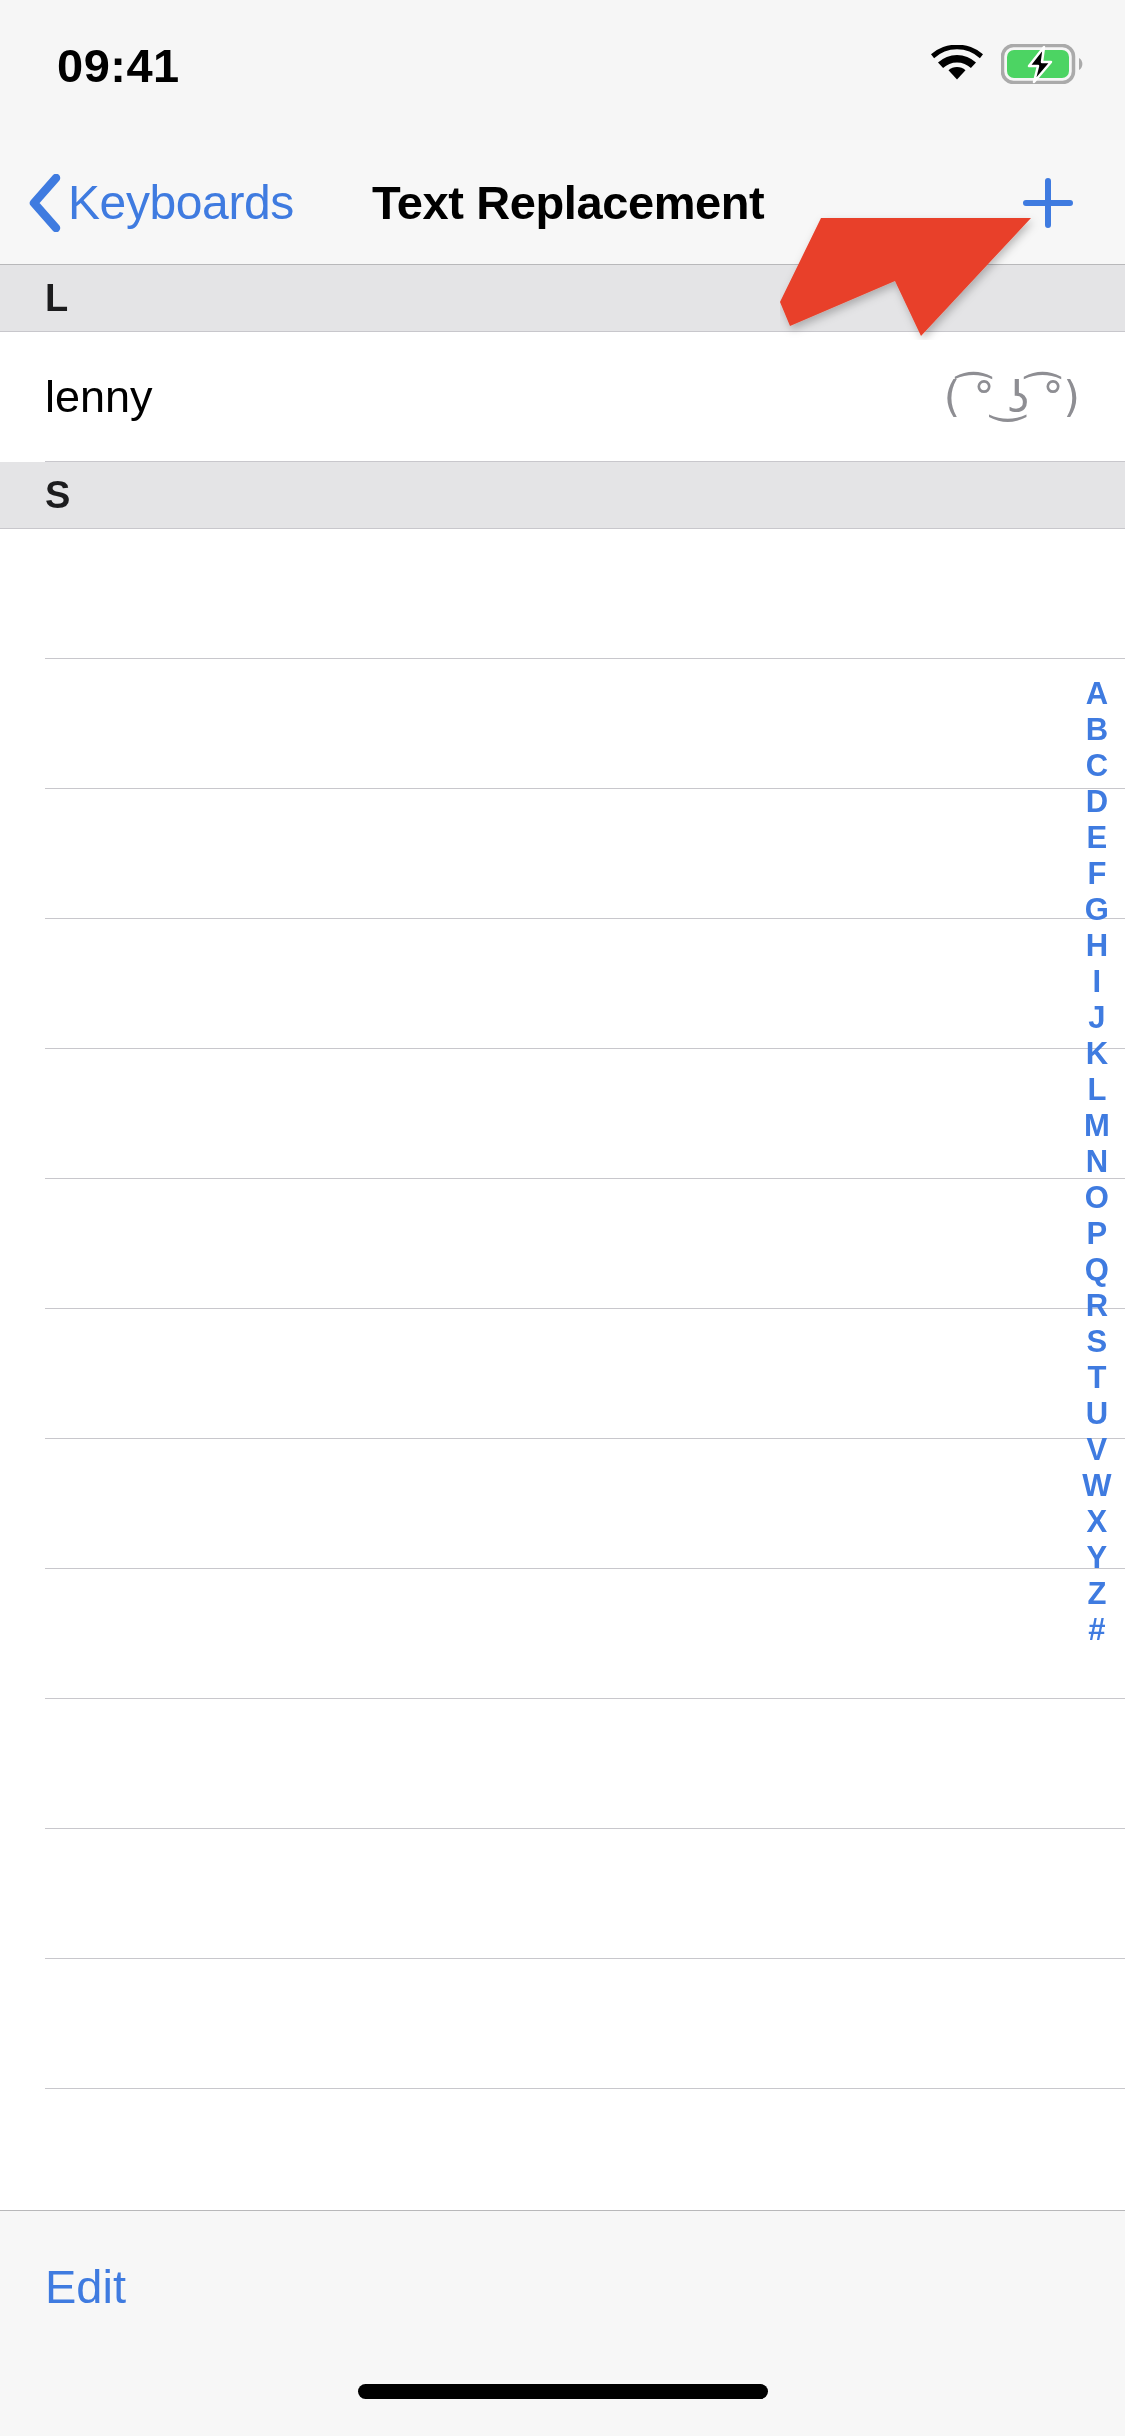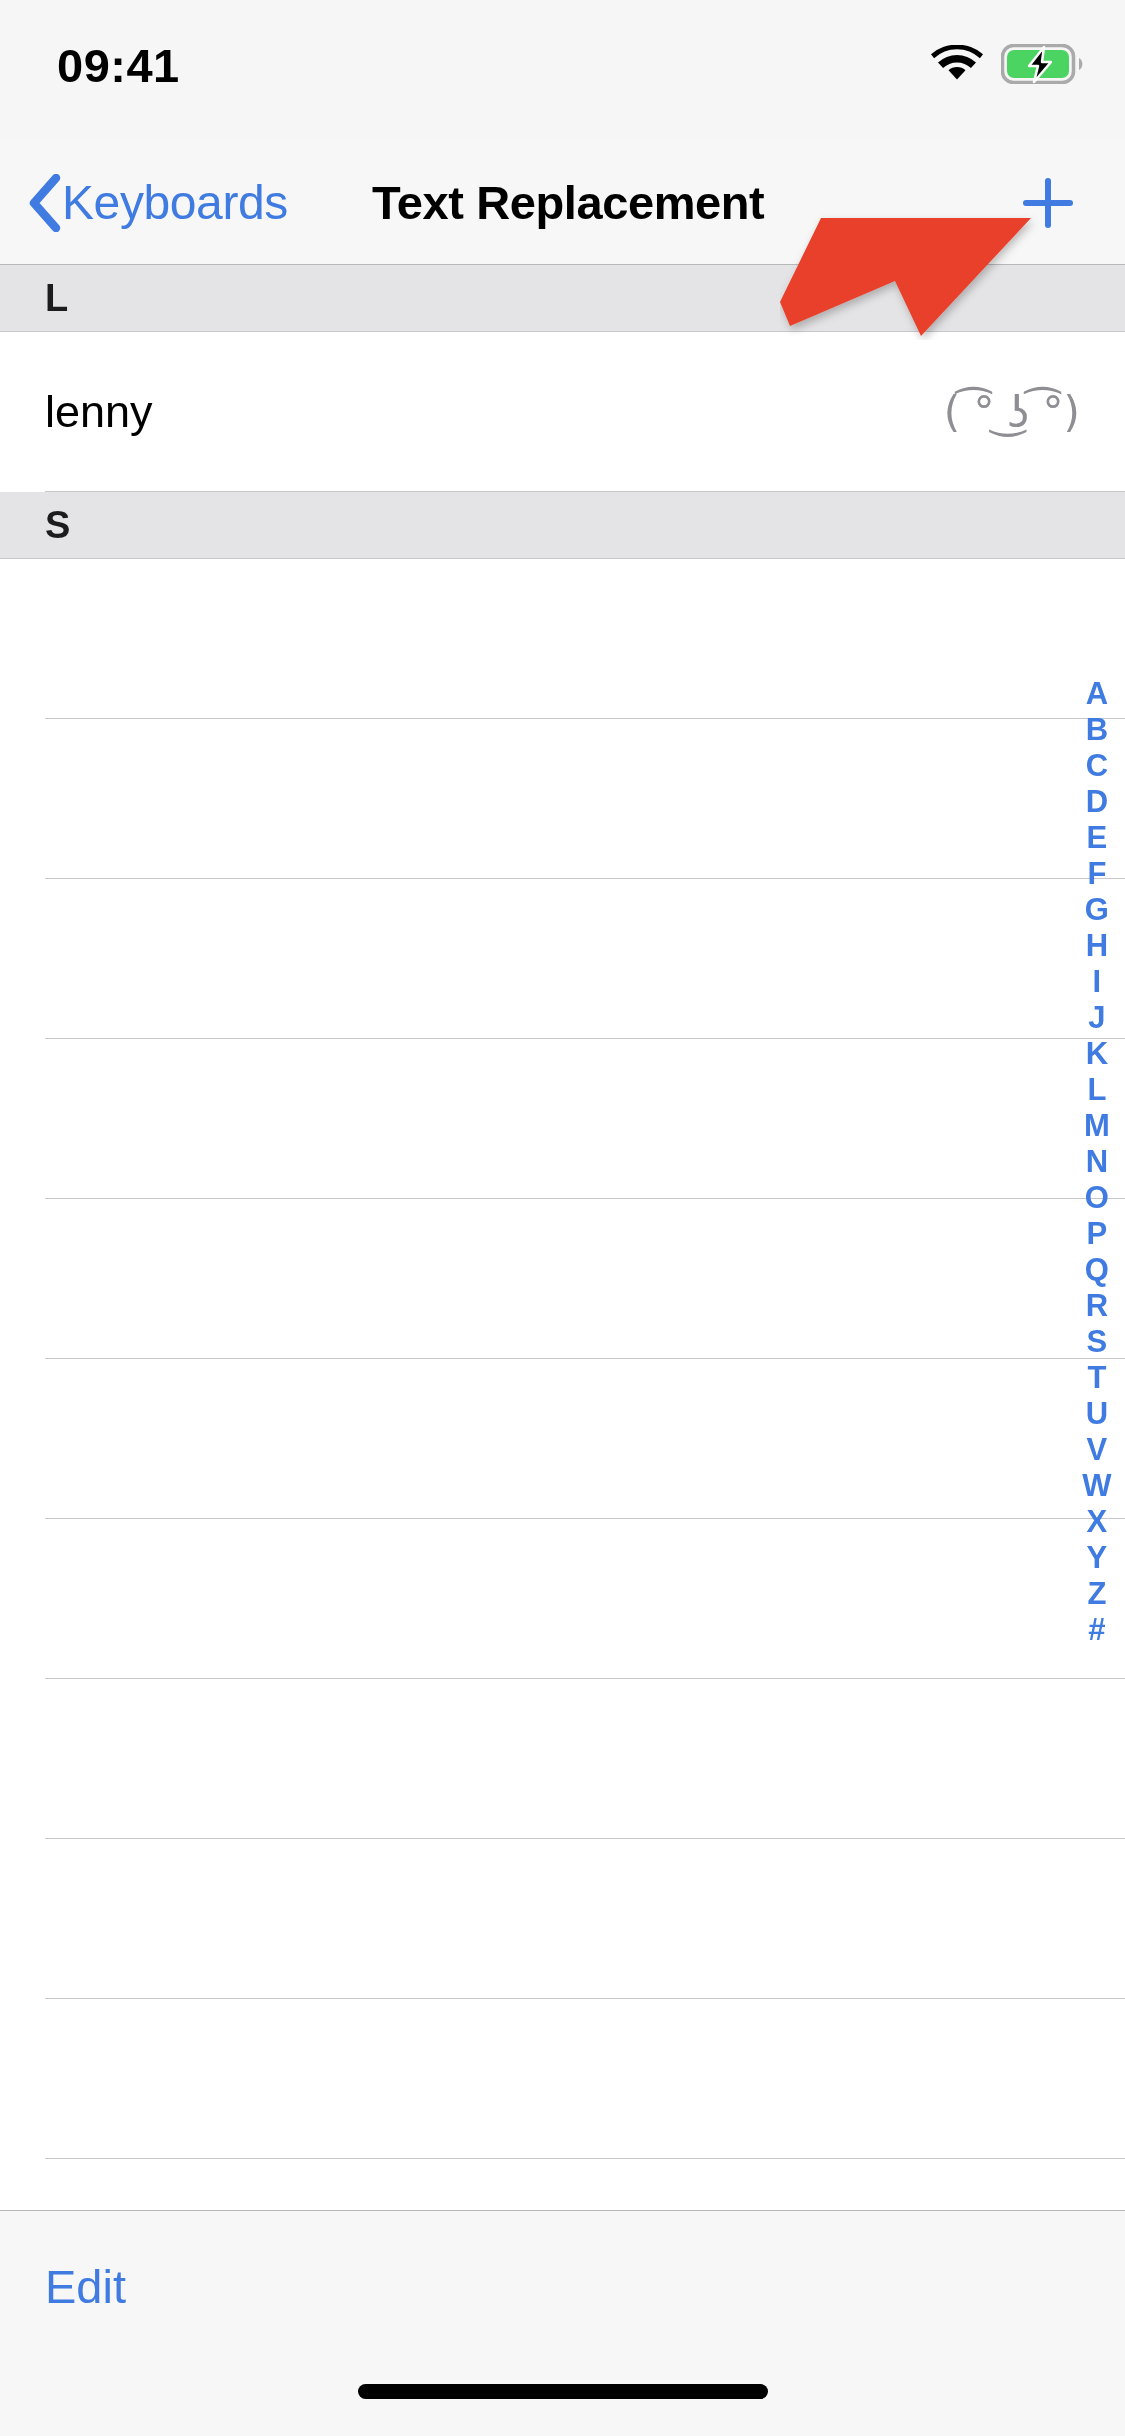--- a/index.html
+++ b/index.html
@@ -36,21 +36,21 @@
 
   
   .navbar {
     position:absolute; left:0; top:140px;
     width:1125px; height:125px;
     background:#F7F7F7;
     border-bottom:1.5px solid #B8B8BA;
   }
   .nav-back {
     position:absolute; left:28px; top:0; height:125px;
-    display:flex; align-items:center; 
+    display:flex; align-items:center; gap:6px;
     cursor:pointer;
   }
   .chev { display:block; }
   .nav-back-label {
     font-size:48px; color:#3F7BE0; letter-spacing:-0.4px;
   }
   .nav-title {
     position:absolute; left:372px; top:0; height:125px;
     display:flex; align-items:center;
     font-size:47px; font-weight:700; color:#000000;
@@ -71,21 +71,21 @@
   .section-header {
     width:1125px; height:67px;
     background:#E4E4E6;
     border-bottom:1px solid #C8C7CC;
     display:flex; align-items:center;
     padding-left:45px;
     font-size:38px; font-weight:700; color:#1C1C1E;
   }
   .row {
     position:relative;
-    width:1125px; height:160px;
+    width:1125px; height:130px;
     background:#FFFFFF;
     display:flex; align-items:center;
   }
   .row::after {
     content:""; position:absolute;
     left:45px; right:0; bottom:0; height:1px;
     background:#C8C7CC;
   }
   .row-shortcut {
     position:absolute; left:45px;

